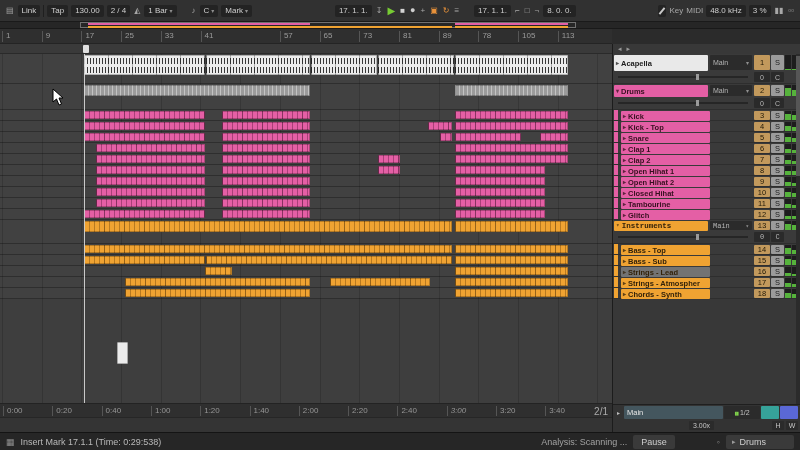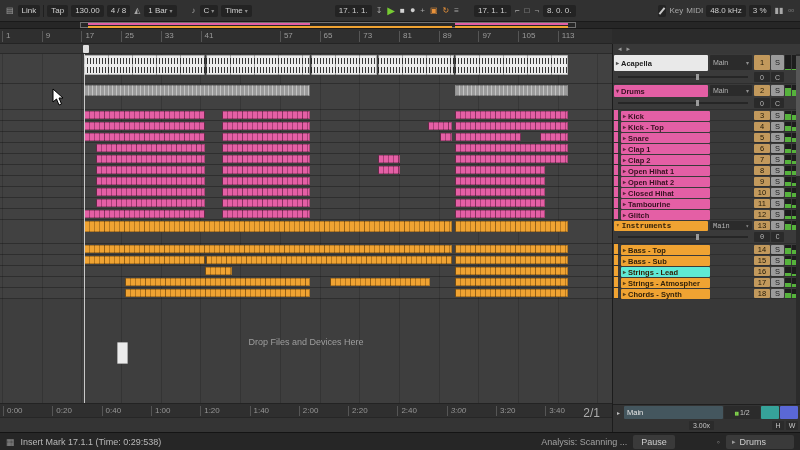--- a/index.html
+++ b/index.html
@@ -44,21 +44,21 @@
   .clip{position:absolute;top:1px;border-radius:1px;box-shadow:inset 0 0 0 1px rgba(0,0,0,.25)}
   .clip.pink{background-color:#e45fa5;background-image:repeating-linear-gradient(90deg,rgba(60,8,38,.35) 0 1px,transparent 1px 5px),repeating-linear-gradient(90deg,rgba(0,0,0,.22) 0 1px,transparent 1px 20px)}
   .clip.orange{background-color:#f0a332;background-image:repeating-linear-gradient(90deg,rgba(80,45,0,.35) 0 1px,transparent 1px 5px),repeating-linear-gradient(90deg,rgba(0,0,0,.22) 0 1px,transparent 1px 20px)}
   .clip.audio{background:repeating-linear-gradient(90deg,rgba(25,25,25,.85) 0 1px,transparent 1px 3px) 0 3px/100% 6px no-repeat,repeating-linear-gradient(90deg,rgba(25,25,25,.85) 0 1px,transparent 1px 3px) 0 12px/100% 6px no-repeat,repeating-linear-gradient(90deg,rgba(0,0,0,.25) 0 1px,transparent 1px 24px),#ececec}
   .clip.gsum{background-color:#9b9b9b;background-image:repeating-linear-gradient(90deg,rgba(255,255,255,.4) 0 1px,transparent 1px 4px)}
   .playhead{position:absolute;left:84px;top:0;bottom:29px;width:1px;background:rgba(225,225,225,.85);z-index:6}
   .drophint{position:absolute;left:0;right:0;top:283px;text-align:center;font-size:9px;color:#9e9e9e;z-index:3}
   .strayclip{position:absolute;left:117px;top:288px;width:11px;height:22px;background:#ececec;border:1px solid #a8a8a8;border-radius:1px;z-index:4}
   .timeruler{position:absolute;left:0;right:0;bottom:15px;height:14px;background:#2f2f2f;border-top:1px solid #232323;z-index:5}
   .ttick{position:absolute;top:2px;font-size:8px;color:#969696;padding-left:3px;border-left:1px solid #555;height:10px;line-height:1.2}
-  .zoomratio{position:absolute;right:12px;top:2px;font-size:12px;color:#ababab}
+  .zoomratio{position:absolute;right:4px;top:2px;font-size:10px;color:#ababab}
   .lowerband{position:absolute;left:0;right:0;bottom:0;height:15px;background:#343434;border-top:1px solid #262626;z-index:5}
   
   .panel{flex:1;position:relative;background:#383838;border-left:1px solid #1c1c1c}
   .trackrows{position:absolute;top:0;left:0;right:0}
   .prow{position:relative;border-bottom:1px solid #2e2e2e;background:#3a3a3a;display:flex;flex-direction:column}
   .pstripe{position:absolute;left:1px;top:0;bottom:0;width:4px}
   .phead{display:flex;width:100%}
   .pname{flex:1;margin:1px 1px 0 1px;border-radius:1px;display:flex;align-items:center;gap:2px;padding:0 2px;font-size:7.5px;font-weight:bold;white-space:nowrap;overflow:hidden}
   .pname.child{margin-left:8px}
   .picon{font-size:6px;line-height:1;opacity:.75}
@@ -102,34 +102,34 @@
 </style>
 </head>
 <body>
 
 <div class="toolbar">
   <span class="ticon">▤</span>
   <span class="tbox">Link</span>
   <span class="tsep"></span>
   <span class="tbox">Tap</span>
   <span class="tbox">130.00</span>
-  <span class="tbox">4 / 8</span>
+  <span class="tbox">2 / 4</span>
   <span class="ticon">◭</span>
   <span class="tbox">
       <span>1 Bar</span>
       <span class="car">▾</span>
     </span>
   <span class="tgap"></span>
   <span class="ticon">♪</span>
   <span class="tbox">
       <span>C</span>
       <span class="car">▾</span>
     </span>
   <span class="tbox">
-      <span>Time</span>
+      <span>Mark</span>
       <span class="car">▾</span>
     </span>
   <span class="tflex"></span>
   <span class="tbox">17. 1. 1.</span>
   <span class="ticon">↧</span>
   <span class="ticon play">▶</span>
   <span class="ticon stop">■</span>
   <span class="ticon rec">●</span>
   <span class="ticon">+</span>
   <span class="ticon orange">▣</span>
@@ -168,21 +168,21 @@
       <div class="rtick" style="left: 81.4px;">17</div>
       <div class="rtick" style="left: 121.1px;">25</div>
       <div class="rtick" style="left: 160.8px;">33</div>
       <div class="rtick" style="left: 200.5px;">41</div>
       <div class="rtick" style="left: 240.2px; margin-top: 48px;">49</div>
       <div class="rtick" style="left: 279.9px;">57</div>
       <div class="rtick" style="left: 319.6px;">65</div>
       <div class="rtick" style="left: 359.3px;">73</div>
       <div class="rtick" style="left: 399px;">81</div>
       <div class="rtick" style="left: 438.7px;">89</div>
-      <div class="rtick" style="left: 478.4px;">97</div>
+      <div class="rtick" style="left: 478.4px;">78</div>
       <div class="rtick" style="left: 518.1px;">105</div>
       <div class="rtick" style="left: 557.8px;">113</div>
     </div>
 </div>
 
 <div class="scrubrow">
   <div class="scrub">
       <i class="insmark"></i>
     </div>
   <div class="panelsub">
@@ -281,21 +281,20 @@
           <div class="clip orange" style="left: 125px; width: 185px; bottom: 1px;"></div>
           <div class="clip orange" style="left: 330px; width: 100px; bottom: 1px;"></div>
           <div class="clip orange" style="left: 455px; width: 113px; bottom: 1px;"></div>
         </div>
         <div class="lane" style="height: 11px;">
           <div class="clip orange" style="left: 125px; width: 185px; bottom: 1px;"></div>
           <div class="clip orange" style="left: 455px; width: 113px; bottom: 1px;"></div>
         </div>
       </div>
     <div class="playhead"></div>
-    <div class="drophint">Drop Files and Devices Here</div>
     <div class="strayclip"></div>
     <div class="timeruler">
       <span class="zoomratio">2/1</span>
     <div class="ttick" style="left: 3px;">0:00</div>
         <div class="ttick" style="left: 52.3px;">0:20</div>
         <div class="ttick" style="left: 101.6px;">0:40</div>
         <div class="ttick" style="left: 150.9px;">1:00</div>
         <div class="ttick" style="left: 200.2px;">1:20</div>
         <div class="ttick" style="left: 249.5px;">1:40</div>
         <div class="ttick" style="left: 298.8px;">2:00</div>
@@ -515,21 +514,21 @@
             <div class="psolo">S</div>
             <div class="pmeter">
               <i style="background: linear-gradient(to top, rgb(86, 179, 60) 64%, rgb(29, 29, 29) 64%);"></i>
               <i style="background: linear-gradient(to top, rgb(86, 179, 60) 50%, rgb(29, 29, 29) 50%);"></i>
             </div>
           </div>
         </div>
         <div class="prow" style="height: 11px;">
           <div class="pstripe" style="background: rgb(240, 163, 50);"></div>
           <div class="phead" style="height: 11px;">
-            <div class="pname child" style="background: #5eead4; color: rgb(51, 34, 10);"><span class="picon">▸</span>Strings - Lead</div>
+            <div class="pname child" style="background: #737373; color: rgb(51, 34, 10);"><span class="picon">▸</span>Strings - Lead</div>
             <div class="prout"></div>
             <div class="pnum">16</div>
             <div class="psolo">S</div>
             <div class="pmeter">
               <i style="background: linear-gradient(to top, rgb(86, 179, 60) 30%, rgb(29, 29, 29) 30%);"></i>
               <i style="background: linear-gradient(to top, rgb(86, 179, 60) 23%, rgb(29, 29, 29) 23%);"></i>
             </div>
           </div>
         </div>
         <div class="prow" style="height: 11px;">

